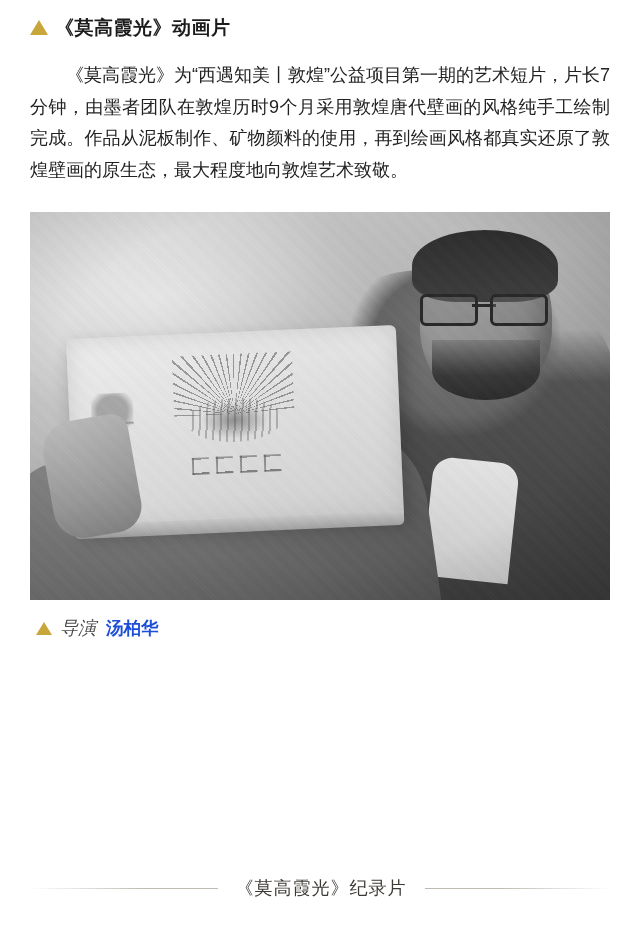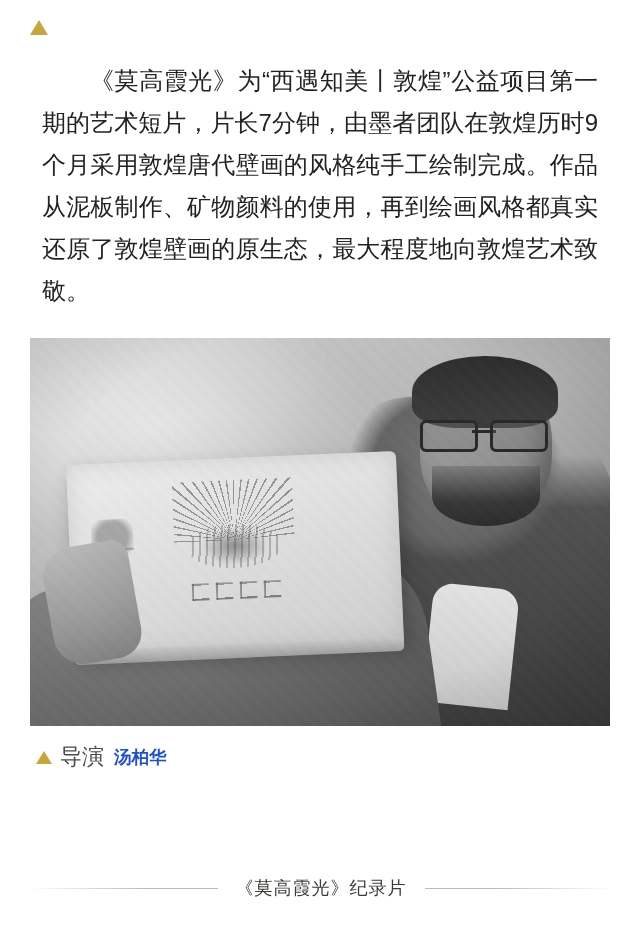--- a/index.html
+++ b/index.html
@@ -39,27 +39,27 @@
   }
   .section-title {
     font-size: 19px;
     font-weight: 700;
     letter-spacing: 0.5px;
     color: #1c1c1c;
     line-height: 1;
   }
   
   .para {
-    font-size: 24px;
+    font-size: 18px;
     line-height: 1.75;
     text-align: justify;
     text-justify: inter-ideograph;
     text-indent: 2em;
     color: #222;
-    margin: 12px;
+    margin: 0;
   }
   .para.first { margin-top: 16px; }
   .para.second { margin-top: 24px; }
 
   
   .photo-wrap {
     margin-top: 26px;
     width: 580px;
     height: 388px;
     position: relative;
@@ -267,23 +267,24 @@
     margin-top: 16px;
     padding-left: 6px;
   }
   .credit .tri {
     border-left-width: 8px;
     border-right-width: 8px;
     border-bottom-width: 13px;
     margin-right: 8px;
   }
   .credit-role {
-    font-size: 22px;
+    font-size: 18px;
     color: #4a4a4a;
     margin-right: 10px;
+    font-style: italic;
   }
   .credit-name {
     font-size: 17.5px;
     font-weight: 700;
     color: #1d4ed8;
   }
 
   
   .divider-head {
     position: absolute;
@@ -310,20 +311,21 @@
     white-space: nowrap;
   }
 </style>
 </head>
 <body>
 
 <div class="page">
 
   <div class="section-head">
     <span class="tri"></span>
+    <span class="section-title">《莫高霞光》动画片</span>
   </div>
 
   <p class="para first">《莫高霞光》为“西遇知美丨敦煌”公益项目第一期的艺术短片，片长7分钟，由墨者团队在敦煌历时9个月采用敦煌唐代壁画的风格纯手工绘制完成。作品从泥板制作、矿物颜料的使用，再到绘画风格都真实还原了敦煌壁画的原生态，最大程度地向敦煌艺术致敬。</p>
 
   <div class="photo-wrap">
     <div class="photo">
       <div class="bg-wall"></div>
       <div class="figure"></div>
       <div class="head"></div>
       <div class="hair"></div>

